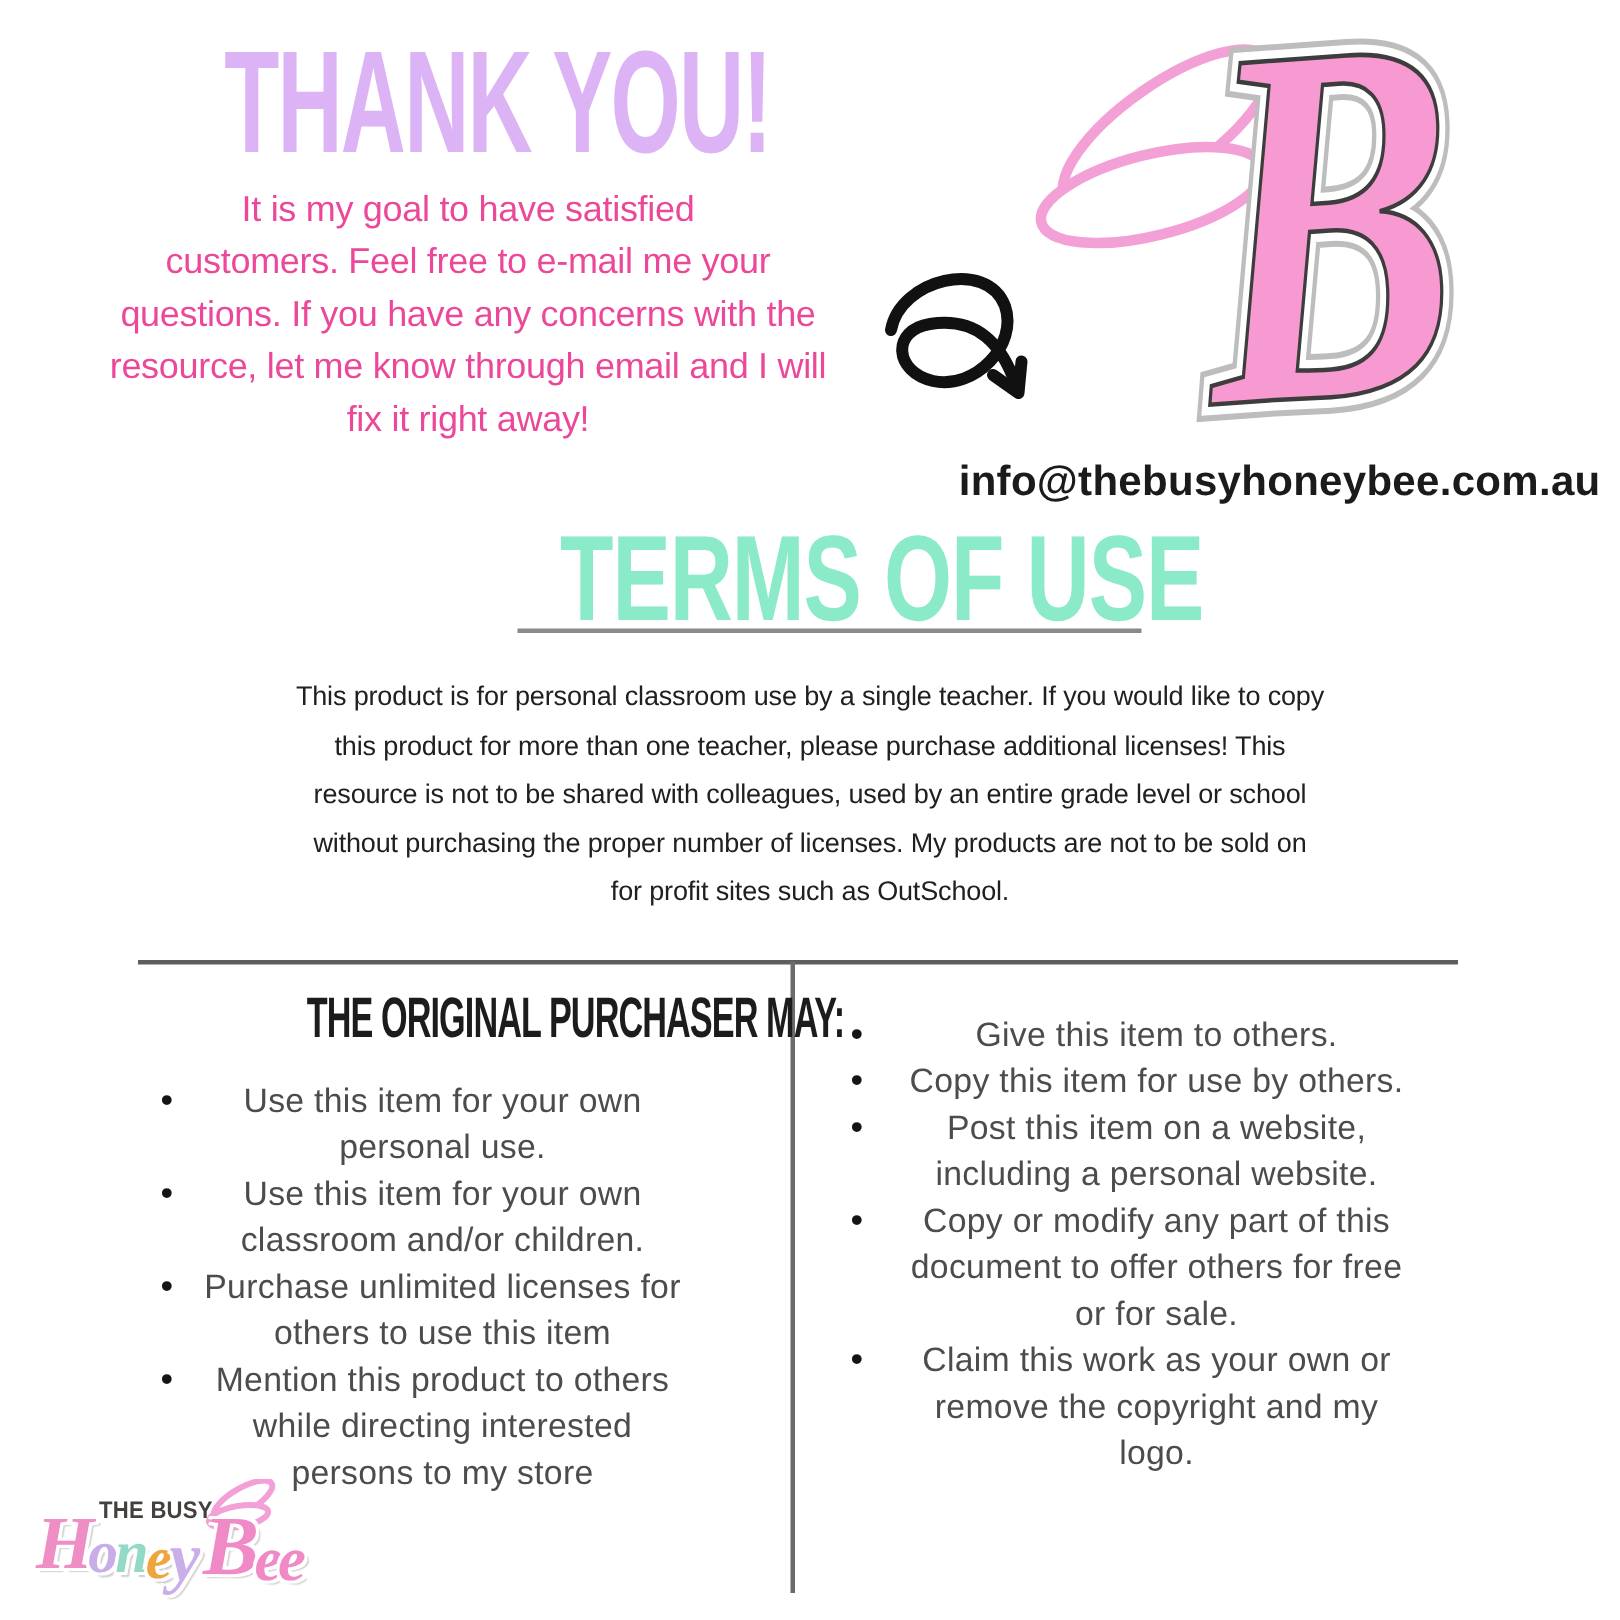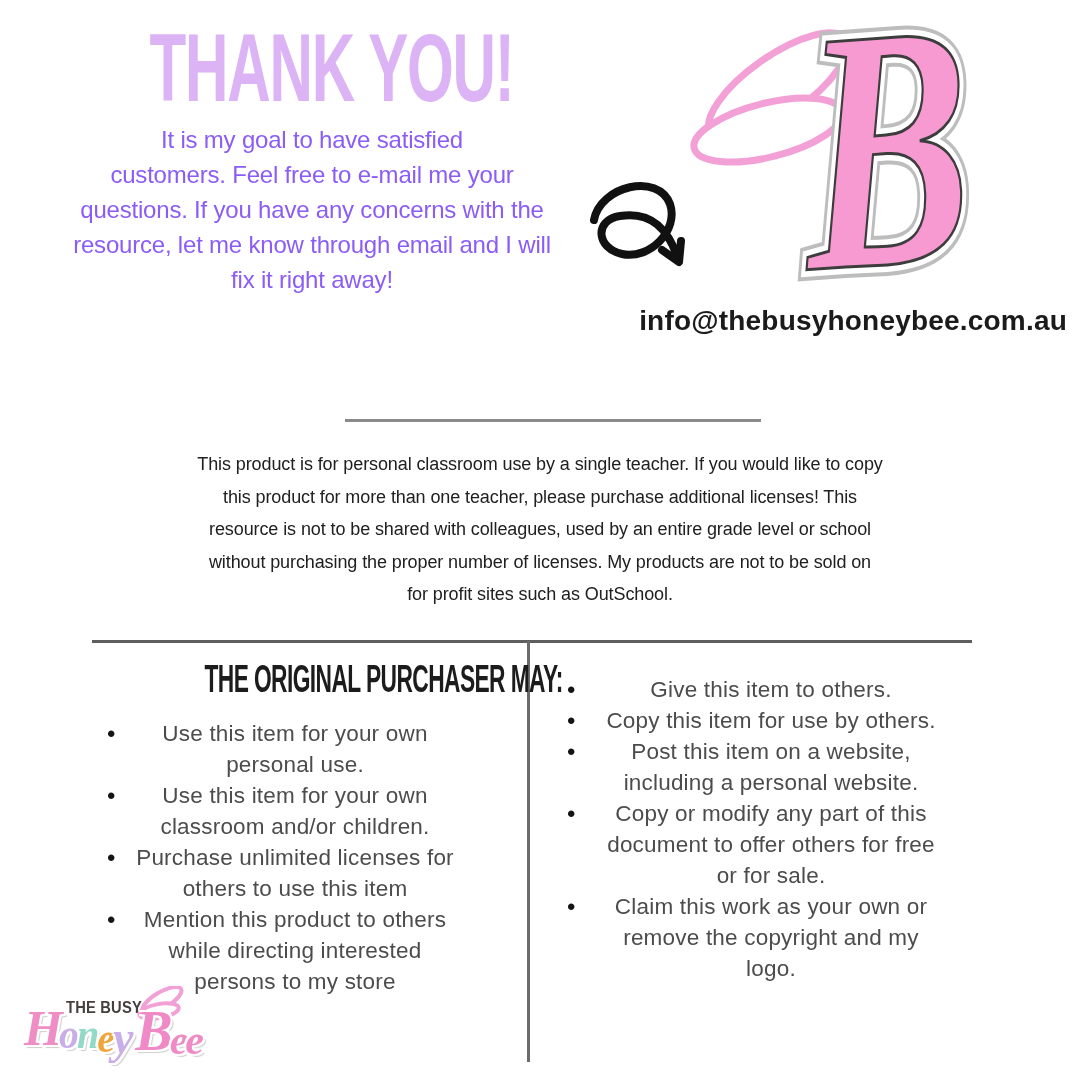--- a/index.html
+++ b/index.html
@@ -10,21 +10,21 @@
   .abs{position:absolute;}
 
   
   #thank-you-title{left:38px;top:12px;width:550px;text-align:center;}
   #thank-you-title span{
     display:inline-block;font-size:97px;font-weight:bold;letter-spacing:-2px;
     transform:scaleX(0.62);transform-origin:center;white-space:nowrap;
   }
   #thank-you-body{
     left:33px;top:122px;width:558px;text-align:center;white-space:pre-line;
-    font-size:24px;line-height:35px;color:#8b5cf6;letter-spacing:-0.2px;
+    font-size:24px;line-height:35px;color:#ec4899;letter-spacing:-0.2px;
   }
 
   
   #doodle-arrow{left:580px;top:168px;}
 
   
   #logo-large{left:640px;top:0px;width:420px;height:310px;}
   #big-b-wings{position:absolute;left:28px;top:18px;}
   .bigb-stack{
     position:absolute;left:158px;top:-18px;width:260px;height:310px;
@@ -130,20 +130,23 @@
     </svg>
     <div class="bigb-stack">
       <span class="b-back">B</span>
       <span class="b-mid">B</span>
       <span class="b-front" style="color: rgb(247, 154, 210);">B</span>
     </div>
   </div>
 
   <div class="abs" id="email">info@thebusyhoneybee.com.au</div>
 
+  <div class="abs" id="terms-title">
+    <span style="color: rgb(139, 234, 200);">TERMS OF USE</span>
+  </div>
   <div class="abs" id="terms-underline"></div>
 
   <div class="abs" id="terms-body">This product is for personal classroom use by a single teacher. If you would like to copy
 this product for more than one teacher, please purchase additional licenses! This
 resource is not to be shared with colleagues, used by an entire grade level or school
 without purchasing the proper number of licenses. My products are not to be sold on
 for profit sites such as OutSchool.</div>
 
   <div class="abs" id="divider-h"></div>
   <div class="abs" id="divider-v"></div>

